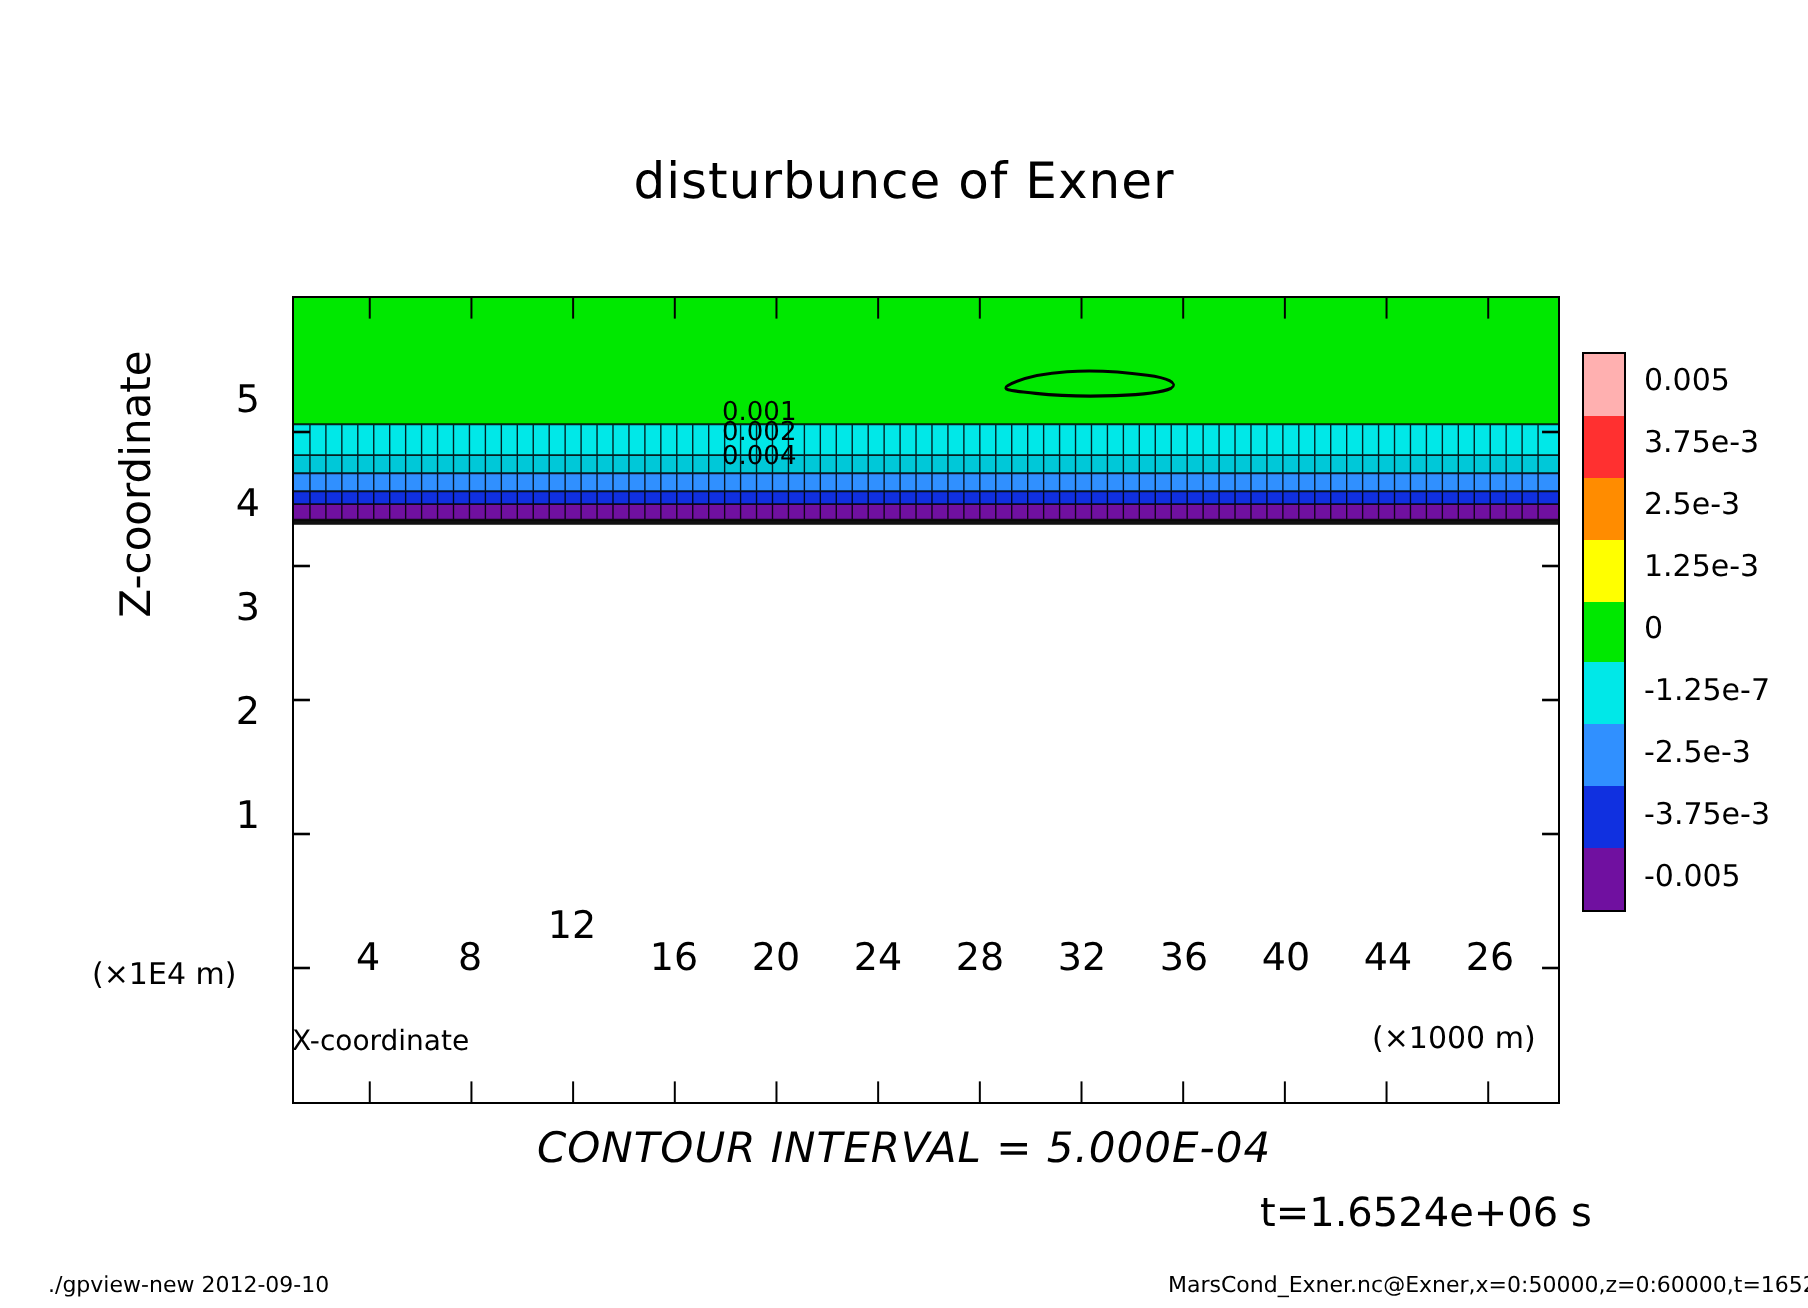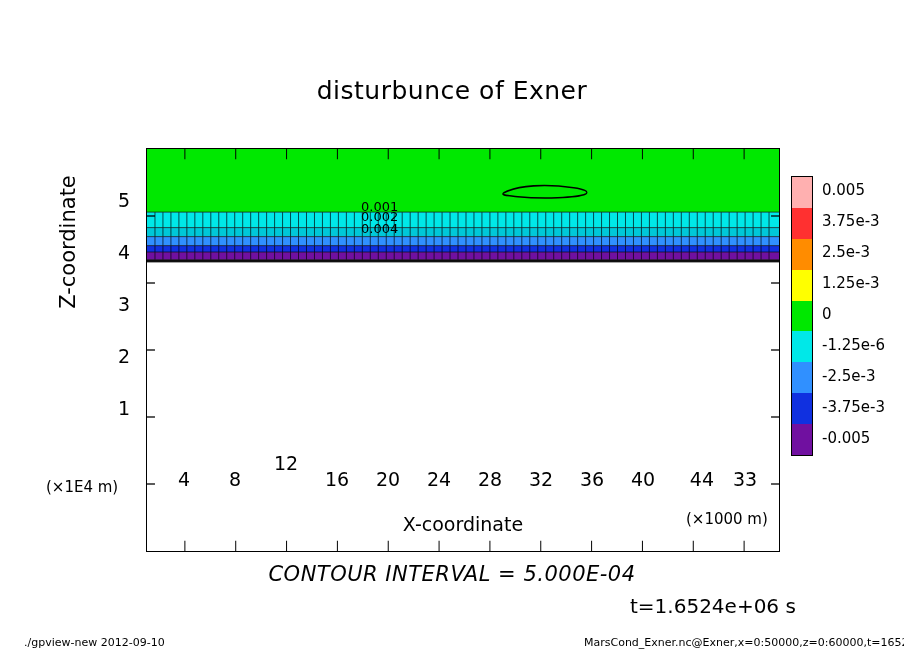--- a/index.html
+++ b/index.html
@@ -23,21 +23,21 @@
   #field-canvas{
     position:absolute;left:0;top:0;width:100%;height:100%;
   }
   
   #ylabel{
     left:-12px;top:230px;width:160px;text-align:center;
     transform:rotate(-90deg);transform-origin:50% 50%;
     font-size:21px;
   }
   #xlabel{
-    left:146px;top:513px;width:634px;text-align:center;font-size:19px;
+    left:146px;top:513px;width:634px;text-align:left;font-size:14px;
   }
   .ytick-label{font-size:19px;text-align:right;width:34px;}
   .xtick-label{font-size:19px;text-align:center;width:40px;}
   #unit-left{left:46px;top:478px;font-size:15px;}
   #unit-right{left:686px;top:510px;font-size:15px;}
   #contour-note{left:0;right:0;top:562px;text-align:center;font-size:21px;letter-spacing:0.5px;font-style:italic;}
   #time-note{left:630px;top:594px;font-size:20px;}
   #footer-left{left:24px;top:636px;font-size:11px;color:#000;}
   #footer-right{left:584px;top:636px;font-size:11px;color:#000;}
   
@@ -220,43 +220,43 @@
 <div class="abs xtick-label" style="left:164px;top:468px;">4</div>
 <div class="abs xtick-label" style="left:215px;top:468px;">8</div>
 <div class="abs xtick-label" style="left:266px;top:452px;">12</div>
 <div class="abs xtick-label" style="left:317px;top:468px;">16</div>
 <div class="abs xtick-label" style="left:368px;top:468px;">20</div>
 <div class="abs xtick-label" style="left:419px;top:468px;">24</div>
 <div class="abs xtick-label" style="left:470px;top:468px;">28</div>
 <div class="abs xtick-label" style="left:521px;top:468px;">32</div>
 <div class="abs xtick-label" style="left:572px;top:468px;text-align:center;">36</div>
 <div class="abs xtick-label" style="left:623px;top:468px;">40</div>
-<div class="abs xtick-label" style="left:674px;top:468px;text-align:right;">44</div>
-<div class="abs xtick-label" style="left:725px;top:468px;">33</div>
+<div class="abs xtick-label" style="left:674px;top:468px;">44</div>
+<div class="abs xtick-label" style="left:725px;top:468px;">26</div>
 
 <div class="abs" id="unit-left">(×1E4 m)</div>
 <div class="abs" id="unit-right">(×1000 m)</div>
 
 <div class="abs" id="colorbar">
   <div class="cbcell" style="height:11.11%;background:#ffb0b0"></div>
   <div class="cbcell" style="height:11.11%;background:#ff3030"></div>
   <div class="cbcell" style="height:11.11%;background:#ff8c00"></div>
   <div class="cbcell" style="height:11.11%;background:#ffff00"></div>
   <div class="cbcell" style="height:11.11%;background:#00e800"></div>
   <div class="cbcell" style="height:11.11%;background:#00e8e8"></div>
   <div class="cbcell" style="height:11.11%;background:#3090ff"></div>
   <div class="cbcell" style="height:11.11%;background:#1030e0"></div>
   <div class="cbcell" style="height:11.12%;background:#7010a0"></div>
 </div>
 <div class="cb-label" style="top:181px;">0.005</div>
 <div class="cb-label" style="top:212px;">3.75e-3</div>
 <div class="cb-label" style="top:243px;">2.5e-3</div>
 <div class="cb-label" style="top:274px;text-align:center;">1.25e-3</div>
 <div class="cb-label" style="top:305px;">0</div>
-<div class="cb-label" style="top:336px;">-1.25e-6</div>
+<div class="cb-label" style="top:336px;">-1.25e-7</div>
 <div class="cb-label" style="top:367px;">-2.5e-3</div>
 <div class="cb-label" style="top:398px;">-3.75e-3</div>
 <div class="cb-label" style="top:429px;">-0.005</div>
 
 <div class="abs" id="contour-note">CONTOUR INTERVAL = 5.000E-04</div>
 <div class="abs" id="time-note">t=1.6524e+06 s</div>
 <div class="abs" id="footer-left">./gpview-new  2012-09-10</div>
 <div class="abs" id="footer-right">MarsCond_Exner.nc@Exner,x=0:50000,z=0:60000,t=1652400</div>
 
 </body></html>

